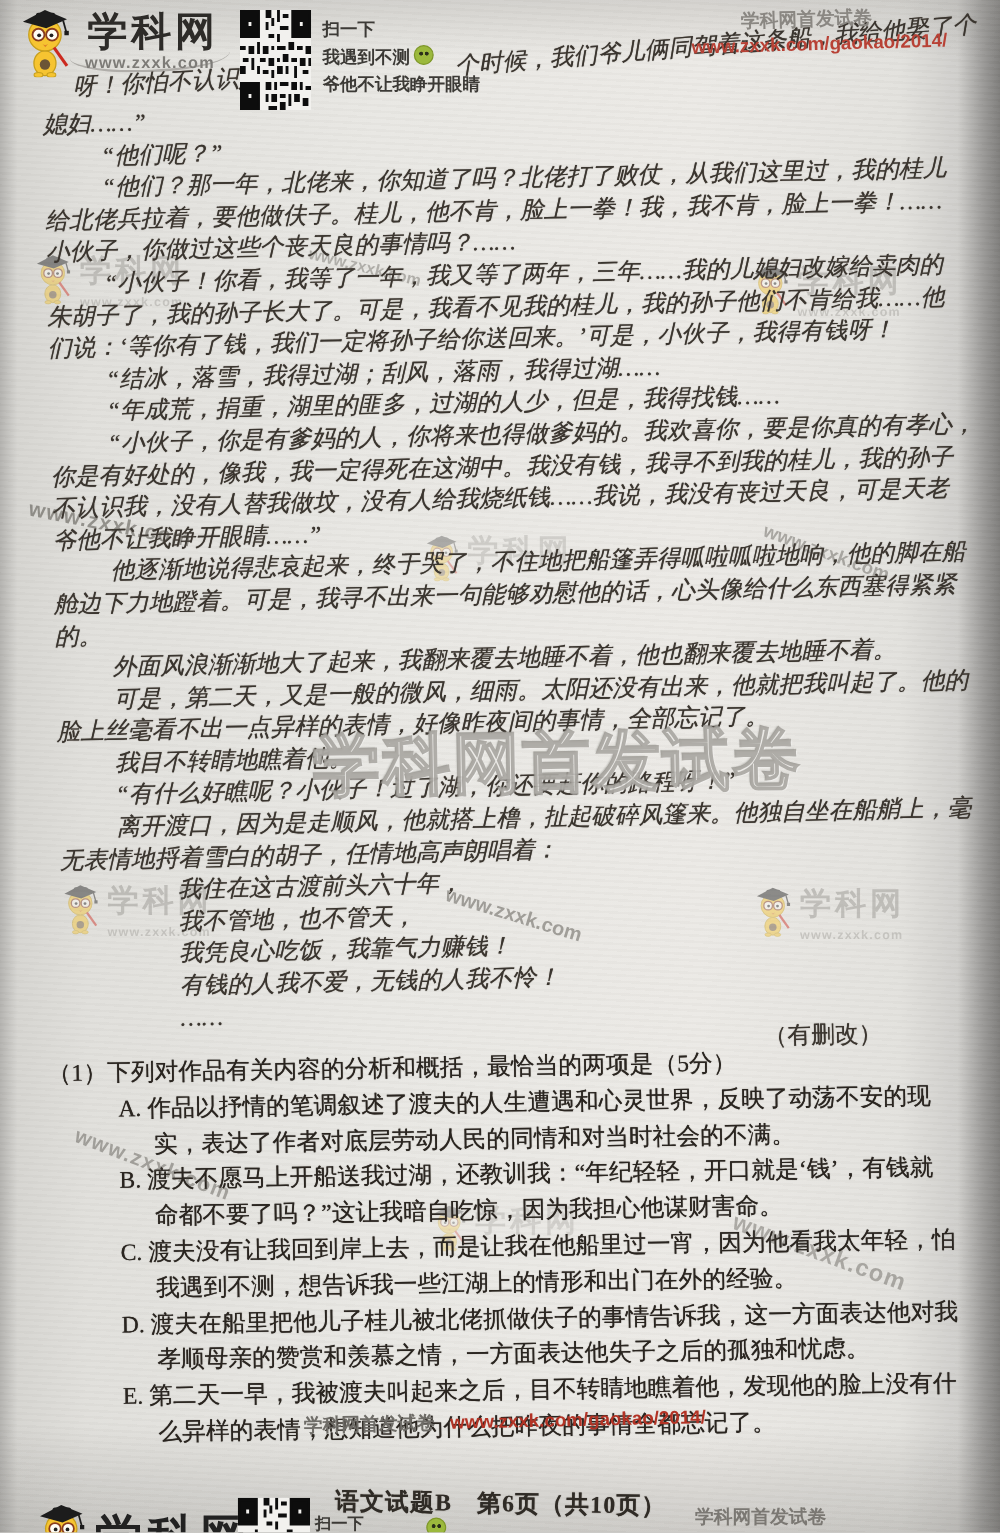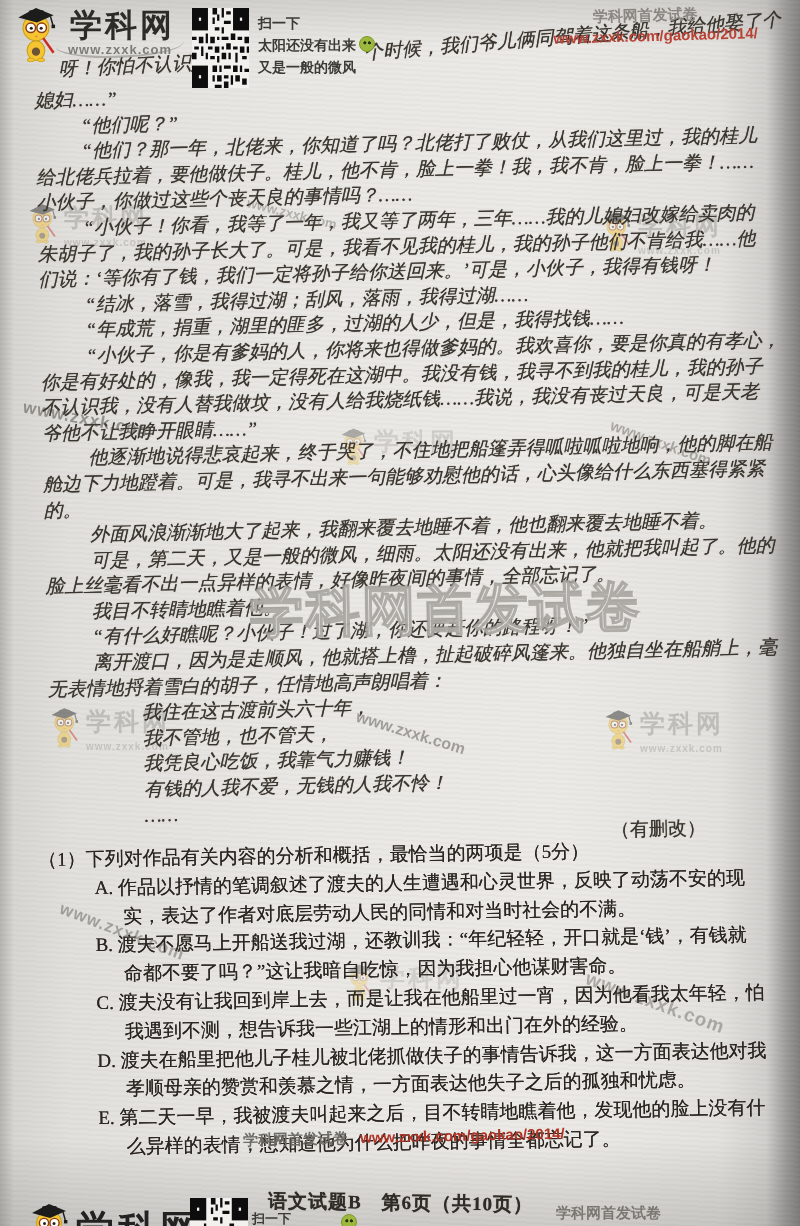--- a/index.html
+++ b/index.html
@@ -239,22 +239,22 @@
     <div class="logo-swoosh"></div>
     <div class="logo-name">学科网</div>
     <div class="logo-url">www.zxxk.com</div>
   </div>
 
   <div class="qr"><svg>
         <use href="#zxxk-qr"></use>
       </svg></div>
   <div class="qr-caption">
     <div>扫一下</div>
-    <div><span>太阳还没有出来</span><span class="smiley"></span></div>
-    <div>又是一般的微风</div>
+    <div><span>我遇到不测</span><span class="smiley"></span></div>
+    <div>爷他不让我睁开眼睛</div>
   </div>
 
   <div class="release-top">
     <span class="t1">学科网首发试卷</span>
     <span class="t2">www.zxxk.com/gaokao/2014/</span>
   </div>
 
   <div class="release-mid">
     <span class="g">学科网首发试卷</span>
     <span class="r">www.zxxk.com/gaokao/2014/</span>

